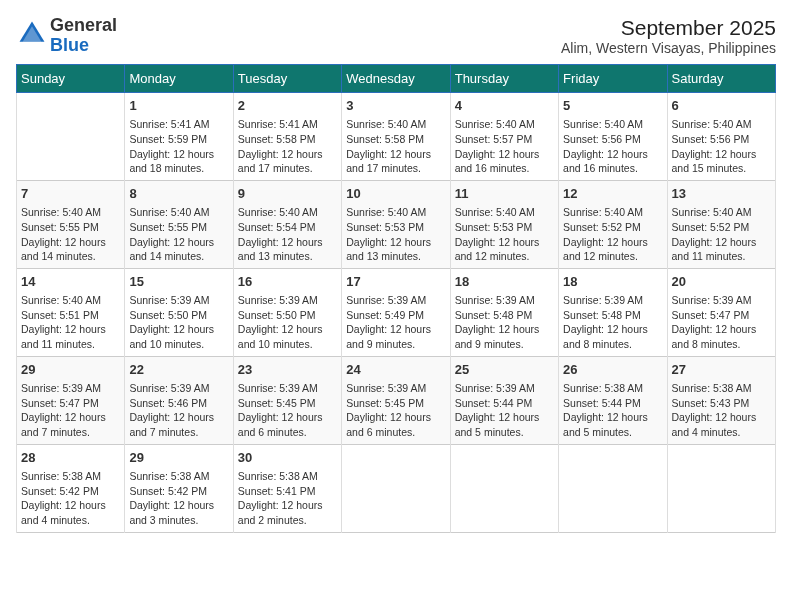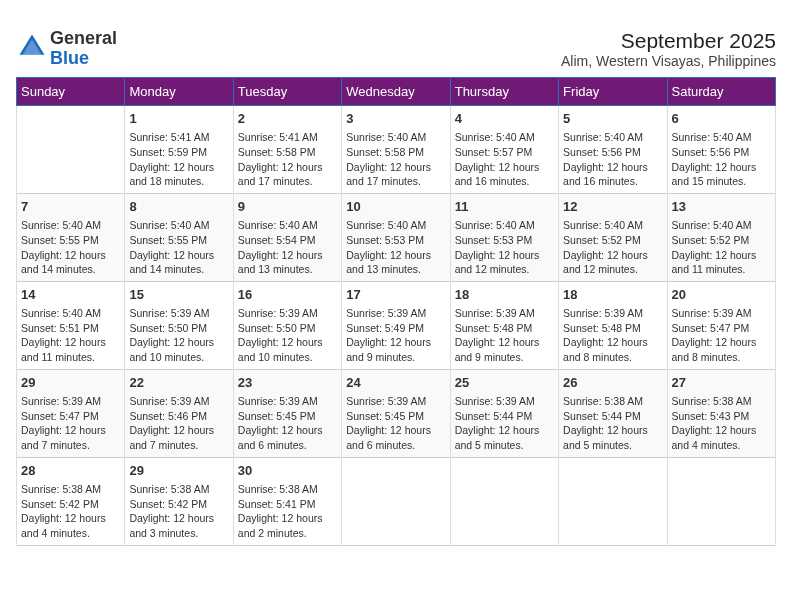--- a/index.html
+++ b/index.html
@@ -8,21 +8,20 @@
       background: #fff;
       width: 792px;
       min-height: 612px;
       padding: 16px;
     }
     .header {
       display: flex;
       justify-content: space-between;
       align-items: flex-start;
       margin-bottom: 8px;
-      margin-top: 13px;
     }
     .logo {
       display: flex;
       align-items: center;
     }
     .logo-text {
       font-size: 18px;
       font-weight: bold;
       line-height: 1.1;
     }
@@ -44,21 +43,21 @@
     .location {
       font-size: 14px;
       color: #444;
     }
     table {
       width: 100%;
       border-collapse: collapse;
       font-size: 11px;
     }
     thead tr th {
-      background-color: #701a75;
+      background-color: #0f766e;
       color: #fff;
       padding: 6px 4px;
       text-align: left;
       font-size: 13px;
       font-weight: normal;
       border: 1px solid #2a6ebb;
     }
     tbody tr {
       border-bottom: 1px solid #ccc;
     }

